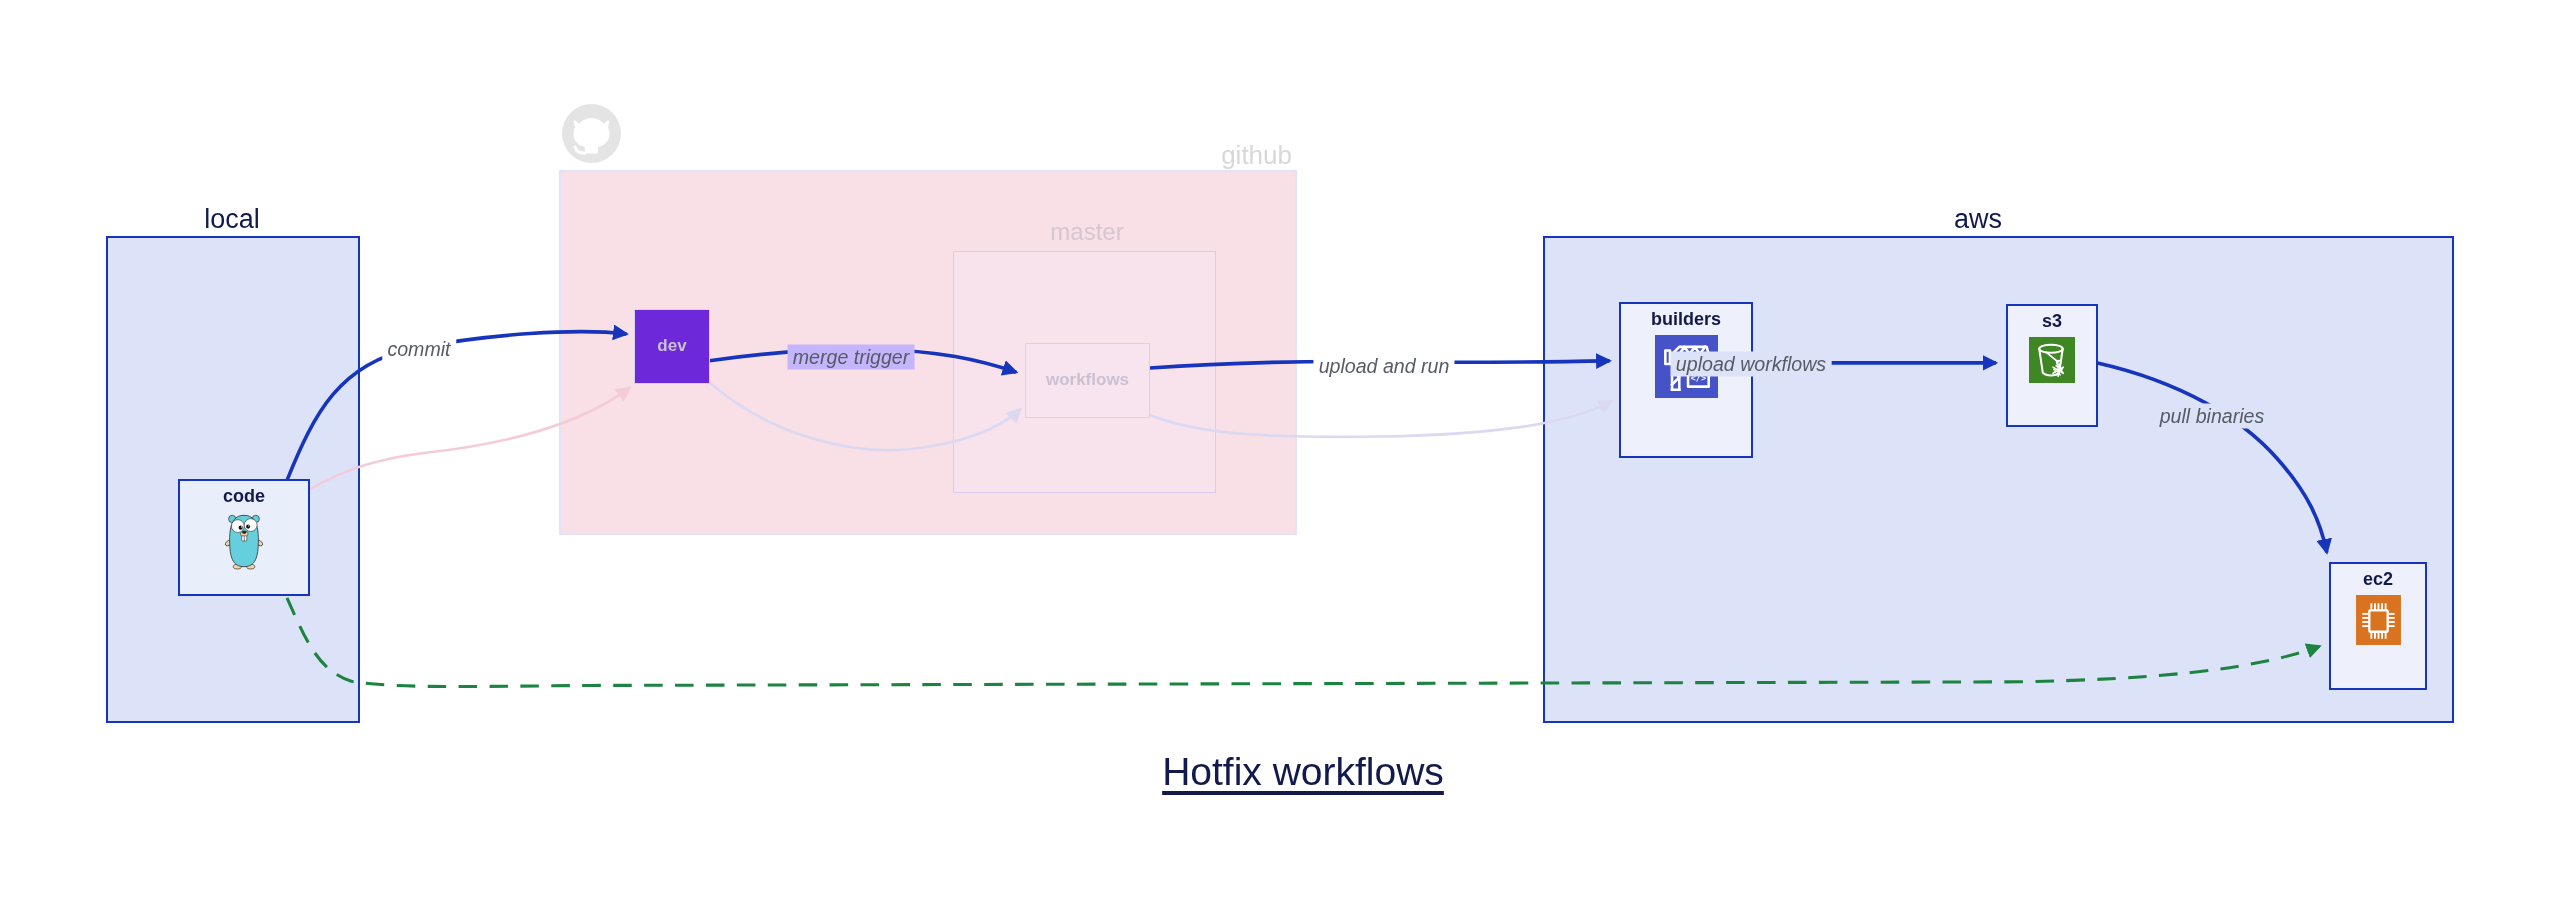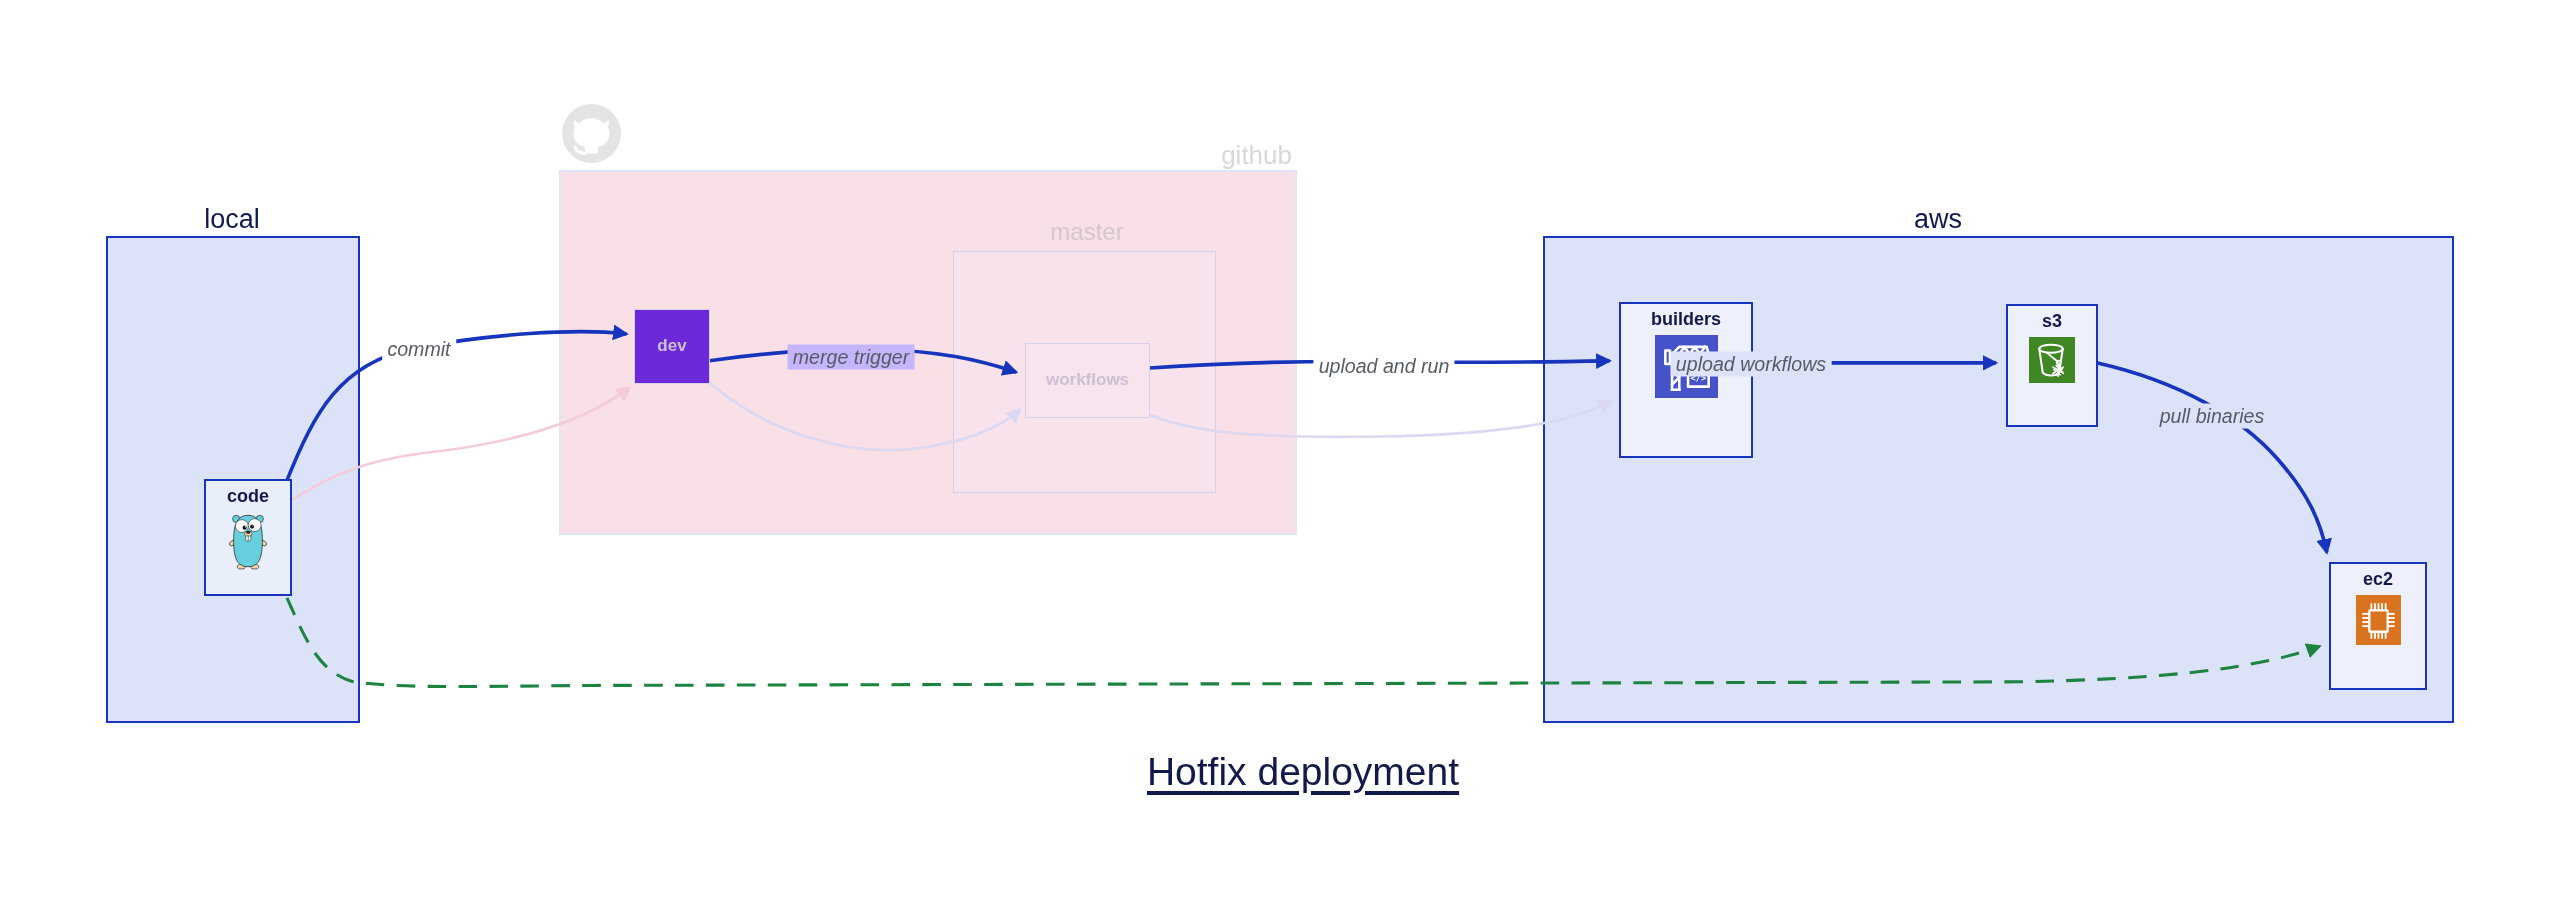--- a/index.html
+++ b/index.html
@@ -6,32 +6,32 @@
   #canvas{position:relative;width:2604px;height:902px;background:#ffffff;overflow:hidden;
           font-family:"Liberation Sans","DejaVu Sans",sans-serif;}
   .cluster{position:absolute;box-sizing:border-box;}
   #cluster-local  {left:106px; top:236px; width:254px;  height:487px; background:#dce3f8; border:2.6px solid #1634bc;}
   #cluster-github {left:559px;top:170px; width:738px; height:365px; background:#f9dfe6; border:2.1px solid #e0e4f6;}
   #cluster-master {left:953px;top:251px; width:263px;  height:242px; background:#f8e2eb; border:1.5px solid #d6cfec;}
   #cluster-aws    {left:1543px;top:236px; width:911px; height:487px; background:#dce3f8; border:2.6px solid #1634bc;}
 
   .cluster-label{position:absolute;white-space:nowrap;z-index:6;}
   #clabel-local {left:232px; top:204px; transform:translateX(-50%);font-size:27px;color:#111a4e;}
-  #clabel-aws   {left:1938px;top:204px; transform:translateX(-50%);font-size:27px;color:#111a4e;}
+  #clabel-aws   {left:1978px;top:204px; transform:translateX(-50%);font-size:27px;color:#111a4e;}
   #clabel-github{left:1292px;top:140px; transform:translateX(-100%);font-size:26px;color:#d8d8d8;}
   #clabel-master{left:1087px;top:218px; transform:translateX(-50%);font-size:24px;color:#d5c6d1;}
 
   #github-logo{position:absolute;left:561px;top:103px;width:61px;height:61px;z-index:6;}
 
   .node{position:absolute;box-sizing:border-box;display:flex;flex-direction:column;
         align-items:center;padding-top:6.2px;gap:5.2px;z-index:3;}
   .node-label{font-weight:bold;font-size:18px;color:#131a4a;line-height:1.1;}
   .node.faded{justify-content:center;padding-top:0;}
   .node.faded .node-label{color:#cbc0d2;font-size:17px;}
-  #node-code     {left:178px; top:479px; width:88px;height:117px;background:#e9eefb;border:2.1px solid #1634bc;margin-left:26px;}
+  #node-code     {left:178px; top:479px; width:132px;height:117px;background:#e9eefb;border:2.1px solid #1634bc;}
   #node-dev      {left:634px;top:309px; width:76px;height:75px;background:#6d28d9;border:1.5px solid #d8d1ee;}
   #node-workflows{left:1025px;top:343px; width:125px;height:75px;background:#f8e4ee;border:1.5px solid #d8d1ee;}
   #node-builders {left:1619px;top:302px; width:134px;height:156px;background:#eef1fc;border:2.1px solid #1634bc;}
   #node-s3       {left:2006px;top:304px; width:92px;height:123px;background:#eef1fc;border:2.1px solid #1634bc;}
   #node-ec2      {left:2329px;top:562px;width:98px;height:128px;background:#eef1fc;border:2.1px solid #1634bc;}
 
   #edge-layer{position:absolute;left:0;top:0;width:2604px;height:902px;z-index:2;}
 
   .edge-label{position:absolute;transform:translate(-50%,-50%);font-style:italic;font-size:19.6px;
               color:#565b65;padding:1px 5.2px;white-space:nowrap;z-index:4;}
@@ -196,16 +196,16 @@
       </g>
     </svg>
   </div>
 
   <div class="edge-label" id="elabel-commit">commit</div>
   <div class="edge-label" id="elabel-merge">merge trigger</div>
   <div class="edge-label" id="elabel-uploadrun">upload and run</div>
   <div class="edge-label" id="elabel-uploadbin">upload workflows</div>
   <div class="edge-label" id="elabel-pullbin">pull binaries</div>
 
-  <div id="diagram-title">Hotfix deployment</div>
+  <div id="diagram-title">Hotfix workflows</div>
 
 </div>
 
 
 </body></html>

